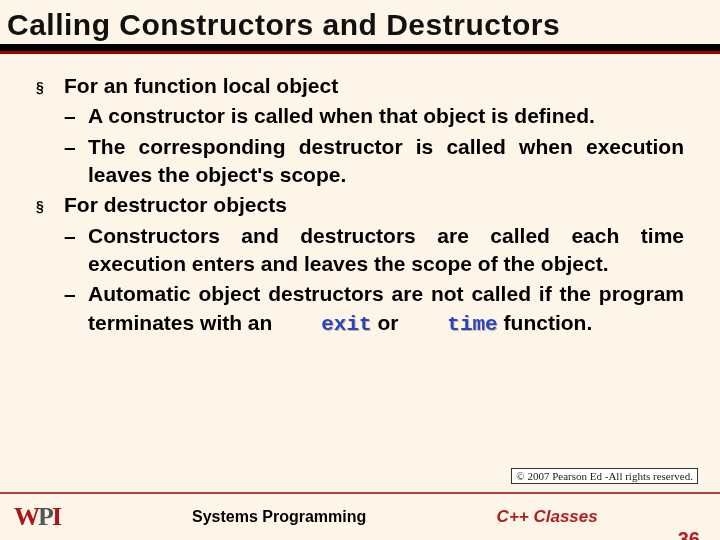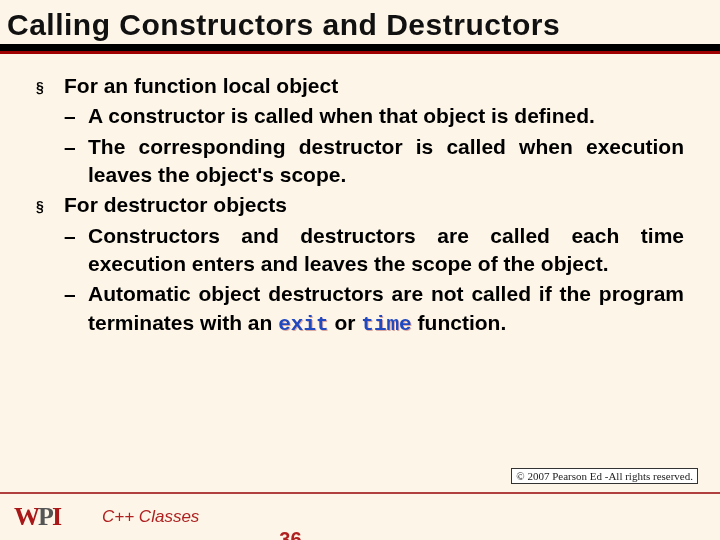--- a/index.html
+++ b/index.html
@@ -59,20 +59,21 @@
   .dash {
     width: 24px;
     flex-shrink: 0;
   }
   .sub-body { flex: 1; text-align: justify; }
   .kw {
     color: #2048c0;
     font-family: "Courier New", monospace;
     font-weight: bold;
     text-shadow: 1px 1px 0 rgba(160,30,30,0.35);
+    margin-left: 43px;
   }
   .copyright {
     position: absolute;
     right: 22px;
     bottom: 56px;
     font-family: "Times New Roman", serif;
     font-size: 11px;
     font-weight: normal;
     border: 1px solid #333;
     padding: 1px 4px;
@@ -103,21 +104,21 @@
     flex: 1;
     color: #000;
     font-size: 16px;
     font-weight: bold;
     text-align: left;
     padding-left: 90px;
   }
   .footer-topic {
     color: #b02020;
     font-size: 17px;
-    font-weight: normal;
+    font-weight: bold;
     font-style: italic;
     margin-right: 80px;
   }
   .footer-num {
     color: #b02020;
     font-size: 20px;
     font-weight: bold;
     margin-top: 44px;
   }
 </style>
@@ -157,15 +158,16 @@
   </div>
 
 <div class="copyright">© 2007 Pearson Ed -All rights reserved.</div>
 
 <div class="footer">
   <div class="logo">
     <span class="logo-w">W</span>
     <span class="logo-pi">P</span>
     <span class="logo-w">I</span>
   </div>
+  <div class="footer-mid">Systems Programming</div>
   <div class="footer-topic">C++ Classes</div>
   <div class="footer-num">36</div>
 </div>
 
 </body></html>

